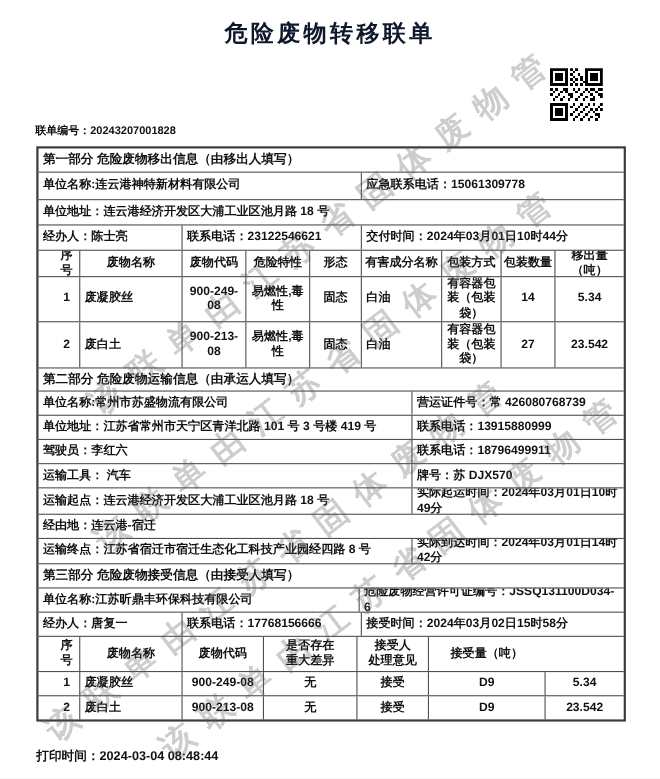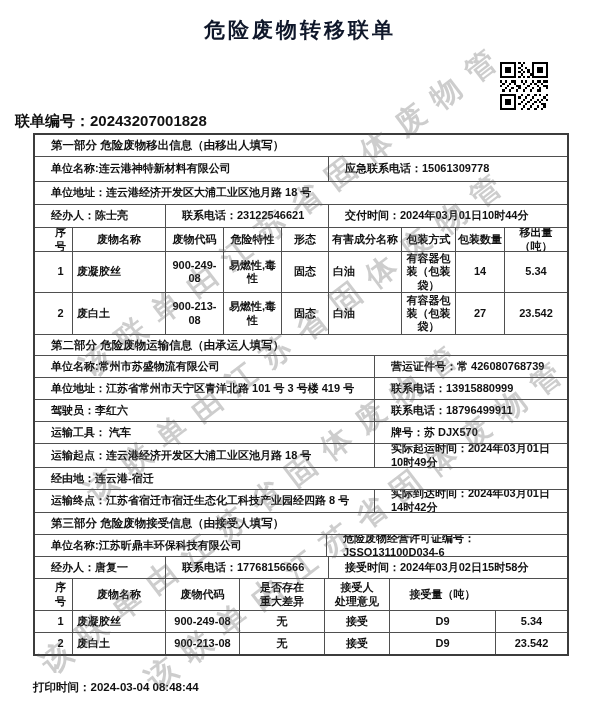--- a/index.html
+++ b/index.html
@@ -8,29 +8,29 @@
   .page {
     position:relative; width:600px; height:708px; background:#ffffff;
     overflow:hidden; margin:0 auto; color:#111;
     font-weight:700; font-size:11px;
   }
   .doc-title {
     position:absolute; top:16px; left:0; width:600px;
     text-align:center; font-size:21px; letter-spacing:3px; color:#0f172a;
   }
   .qr { position:absolute; left:500px; top:62px; width:48px; height:48px; }
-  .manifest-no { position:absolute; left:15px; top:112px; font-size:15px; }
+  .manifest-no { position:absolute; left:32px; top:112px; font-size:10px; }
   .form {
     position:absolute; left:33px; top:133px; width:536px;
     border:2px solid #3c3c3c; background:transparent; z-index:1;
   }
   .r { display:flex; border-top:1px solid #4f4f4f; }
   .form > .r:first-child { border-top:none; }
   .c {
-    display:flex; align-items:center; padding:1px 16px;
+    display:flex; align-items:center; padding:1px 4px;
     border-left:1px solid #4f4f4f; overflow:hidden; line-height:1.25;
   }
   .r .c:first-child { border-left:none; }
   .sec .c { font-size:11.5px; }
   .grid { display:grid; border-top:1px solid #4f4f4f; }
   .t1 { grid-template-columns:37px 93px 58px 58px 47px 73px 54px 49px 63px; }
   .t2 { grid-template-columns:37px 93px 74px 85px 65px 106px 72px; }
   .tc {
     display:flex; align-items:center; justify-content:center;
     text-align:center; padding:0 2px; border-left:1px solid #4f4f4f;

